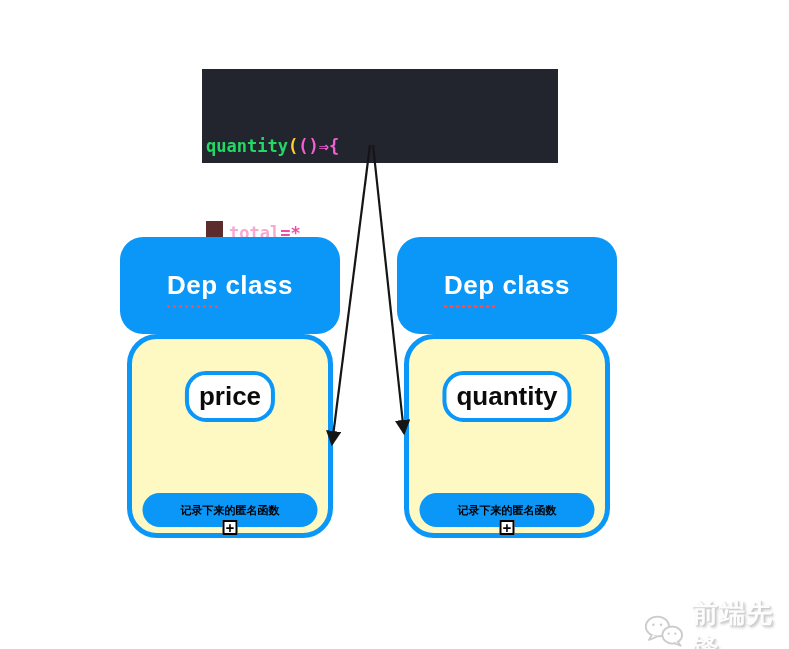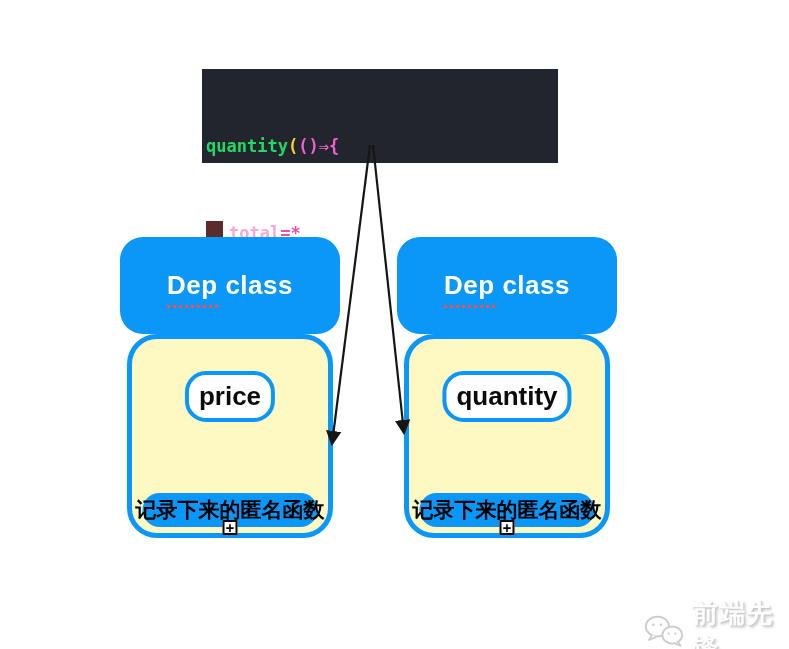--- a/index.html
+++ b/index.html
@@ -54,21 +54,21 @@
   .prop-box.right{left:404px;top:334px;}
   .prop-pill{
     position:absolute;top:32px;left:50%;transform:translateX(-50%);
     background:#ffffff;border:4px solid #0a97f8;border-radius:21px;
     color:#0b0b0b;font-weight:bold;font-size:26px;line-height:1;
     padding:8px 10px 9px 10px;white-space:nowrap;
   }
   .footer-pill{
     position:absolute;top:154px;left:50%;transform:translateX(-50%);
     width:175px;height:34px;background:#0a97f8;border-radius:17px;
-    color:#000000;font-size:21px;font-weight:600;white-space:nowrap;
+    color:#000000;font-size:11px;font-weight:600;white-space:nowrap;
     display:flex;align-items:center;justify-content:center;
   }
   .expand-handle{
     position:absolute;top:181px;left:50%;transform:translateX(-50%);
     width:15px;height:15px;background:#ffffff;border:2px solid #000000;
     box-sizing:border-box;z-index:5;display:flex;align-items:center;
     justify-content:center;font-size:14px;font-weight:bold;line-height:10px;
     color:#000;font-family:"DejaVu Sans Mono",monospace;cursor:pointer;
   }
 

